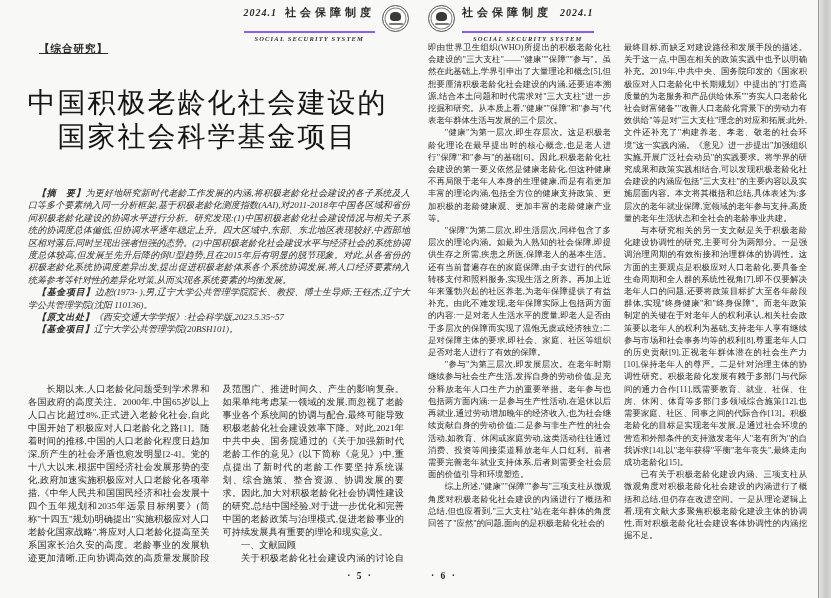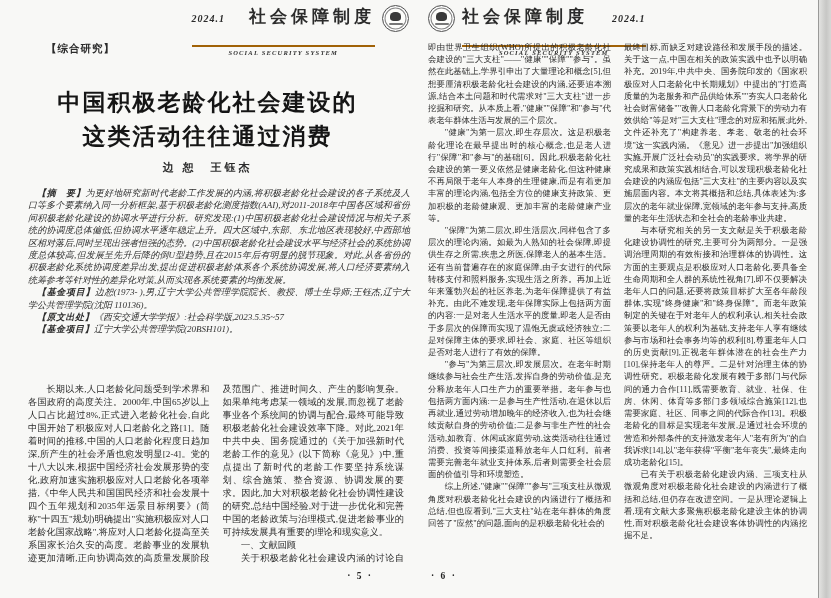--- a/index.html
+++ b/index.html
@@ -19,42 +19,42 @@
     background:linear-gradient(to right,#e3e3e1,#c7c7c5 60%,#d8d8d6);
   }
   .page { position:absolute; top:0; height:598px; }
   .page-left { left:0; width:415px; }
   .page-right { left:415px; width:403px; }
 
   
   .jheader { position:absolute; display:flex; align-items:flex-start; gap:7px; }
   .jheader-text { text-align:center; }
   .jheader-row {
-    display:flex; align-items:baseline; gap:24px;
-    border-bottom:2px solid #a16207; padding-bottom:17px;
+    display:flex; align-items:baseline; gap:8px;
+    border-bottom:2px solid #8b5cf6; padding-bottom:11px;
   }
   .jheader-issue { font-size:10px; font-weight:bold; font-style:italic; letter-spacing:1px; }
-  .jheader-cn { font-size:17px; font-weight:bold; letter-spacing:4px; }
+  .jheader-cn { font-size:11px; font-weight:bold; letter-spacing:4px; }
   .jheader-en {
     font-size:6.5px; font-weight:bold; font-style:italic;
     letter-spacing:1.2px; color:#333; margin-top:2px; display:block;
   }
   .logo {
     width:27px; height:27px; border-radius:50%;
     border:1px solid #555; background:#fdfdfb;
     display:flex; flex-direction:column; align-items:center; justify-content:center;
     box-shadow:inset 0 0 0 1.5px #fff, inset 0 0 0 2.5px #888;
   }
   .logo-emblem { width:11px; height:9px; background:#3a3a3a; border-radius:45% 45% 35% 35%; }
   .logo-line { width:14px; height:2px; background:#777; margin-top:2px; border-radius:1px; }
 
   
-  .section-tag { position:absolute; top:42px; left:46px; font-size:10.5px; font-weight:bold; letter-spacing:1px; }
+  .section-tag { position:absolute; top:42px; left:39px; font-size:10.5px; font-weight:bold; letter-spacing:1px;text-decoration:underline; }
   .title { position:absolute; top:86px; left:0; width:100%; text-align:center;
-           font-size:23px; font-weight:bold; letter-spacing:2px; line-height:34px; color:#151515; }
+           font-size:28px; font-weight:normal; letter-spacing:2px; line-height:34px; color:#151515; }
   .authors { position:absolute; top:160px; left:0; width:100%; text-align:center;
              font-size:11px; font-weight:bold; letter-spacing:3px; }
 
   .meta { position:absolute; top:187px; left:28px; width:382px;
           font-size:9px; line-height:12.4px; font-style:italic; color:#2e2e2e; }
   .meta-line { text-align:justify; text-indent:1em; }
   .meta-label { font-weight:bold; letter-spacing:0.5px; }
 
   
   .body-cols { position:absolute; display:flex; overflow:hidden; }
@@ -89,24 +89,23 @@
       <div class="logo">
         <div class="logo-emblem"></div>
         <div class="logo-line"></div>
       </div>
     </div>
 
     <div class="section-tag">【综合研究】</div>
 
     <div class="title">
       <div>中国积极老龄化社会建设的</div>
-      <div>这类活动往往通过消费</div>
+      <div>国家社会科学基金项目</div>
     </div>
 
-    <div class="authors">边 恕　王钰杰</div>
 
     <div class="meta">
         <p class="meta-line"><span class="meta-label">【摘　要】</span><span>为更好地研究新时代老龄工作发展的内涵,将积极老龄化社会建设的各子系统及人口等多个要素纳入同一分析框架,基于积极老龄化测度指数(AAI),对2011-2018年中国各区域和省份间积极老龄化建设的协调水平进行分析。研究发现:(1)中国积极老龄化社会建设情况与相关子系统的协调度总体偏低,但协调水平逐年稳定上升。四大区域中,东部、东北地区表现较好,中西部地区相对落后,同时呈现出强者恒强的态势。(2)中国积极老龄化社会建设水平与经济社会的系统协调度总体较高,但发展呈先升后降的倒U型趋势,且在2015年后有明显的脱节现象。对此,从各省份的积极老龄化系统协调度差异出发,提出促进积极老龄体系各个系统协调发展,将人口经济要素纳入统筹参考等针对性的差异化对策,从而实现各系统要素的均衡发展。</span></p>
         <p class="meta-line"><span class="meta-label">【基金项目】</span><span>边恕(1973- ),男,辽宁大学公共管理学院院长、教授、博士生导师;王钰杰,辽宁大学公共管理学院(沈阳 110136)。</span></p>
         <p class="meta-line"><span class="meta-label">【原文出处】</span><span>《西安交通大学学报》:社会科学版,2023.5.35~57</span></p>
         <p class="meta-line"><span class="meta-label">【基金项目】</span><span>辽宁大学公共管理学院(20BSH101)。</span></p>
       </div>
 
     <div class="body-cols lp-body">
       <div class="col">

